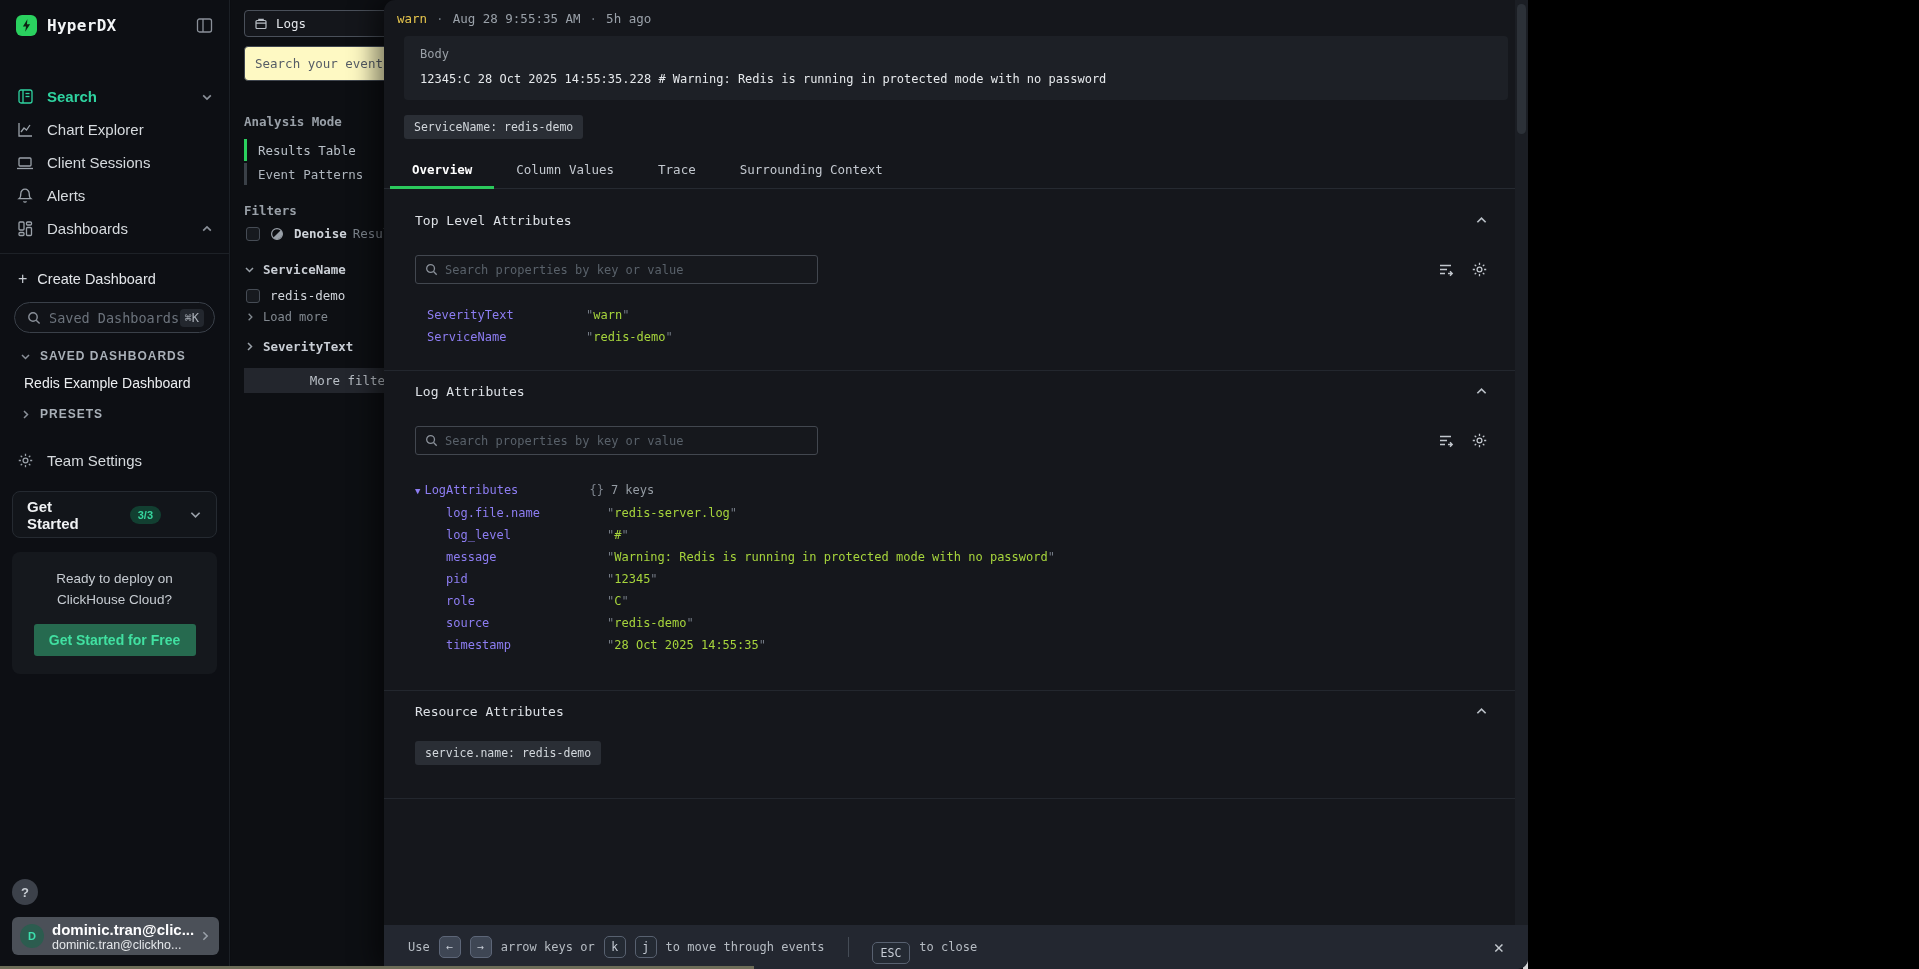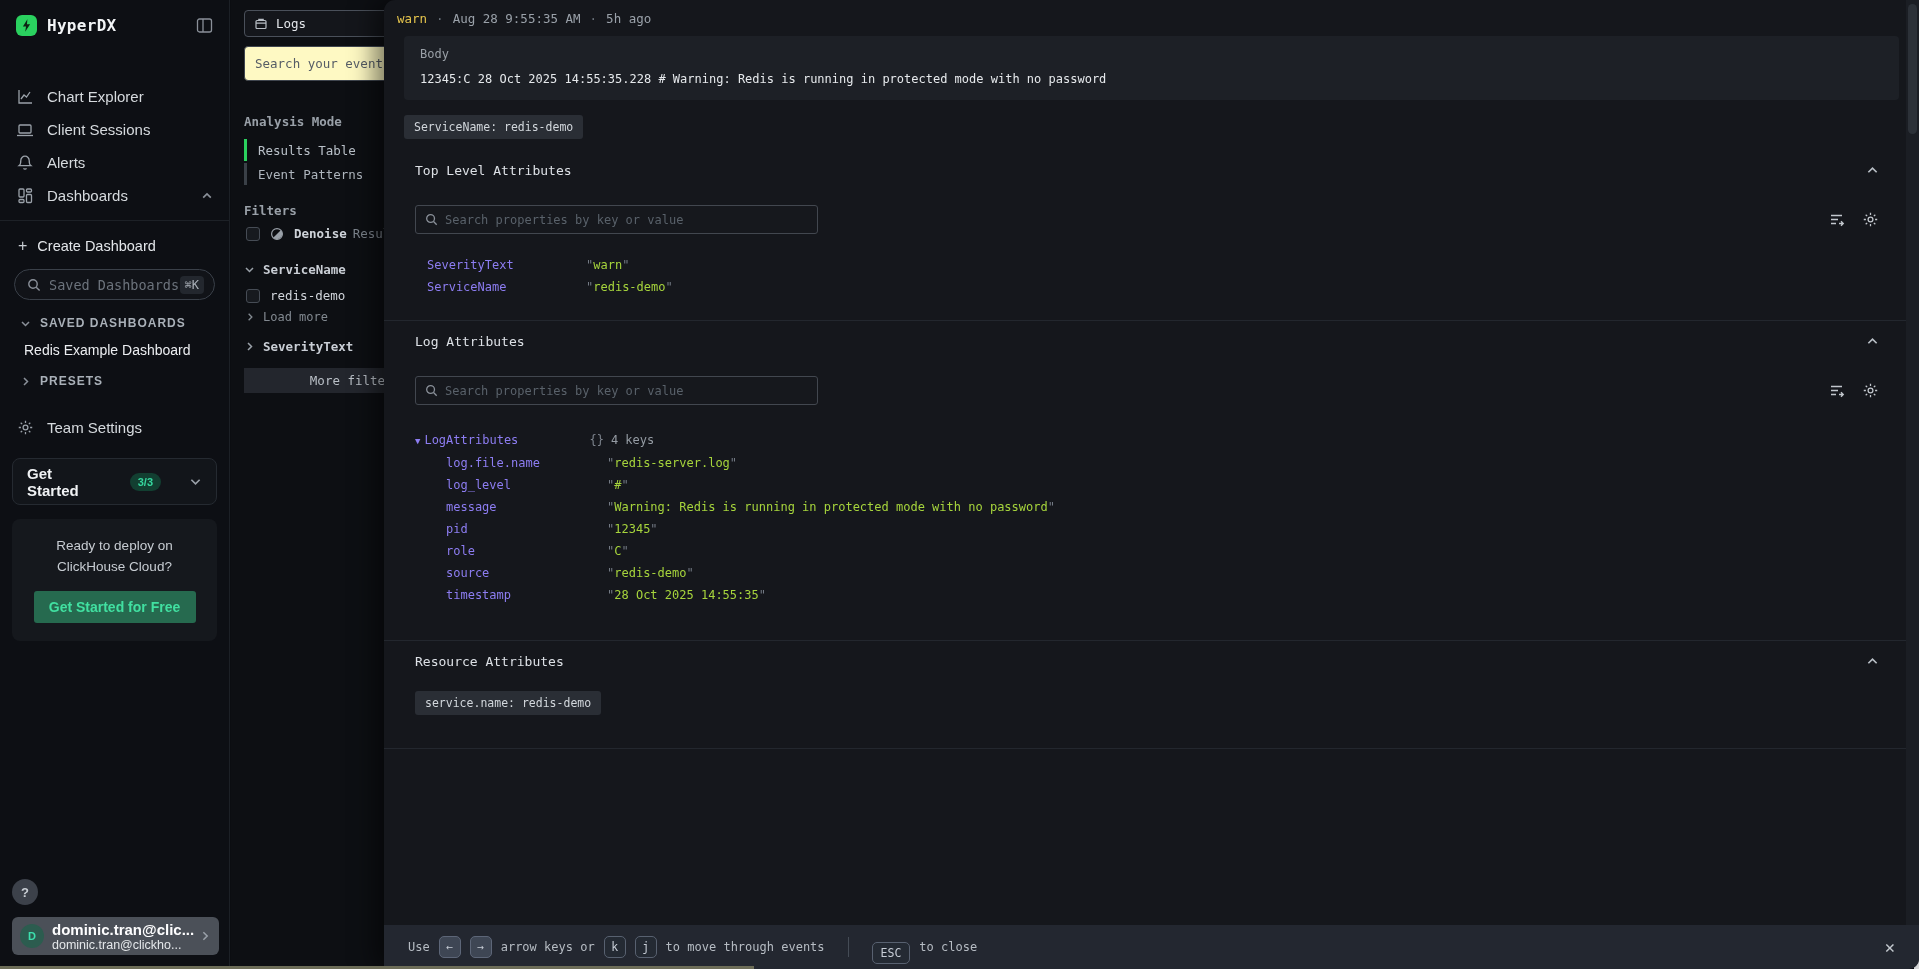--- a/index.html
+++ b/index.html
@@ -1,20 +1,20 @@
 <!DOCTYPE html>
 <html><head>
 <meta charset="utf-8">
 <style>
   * { margin:0; padding:0; box-sizing:border-box; }
   html,body { background:#000; }
   body { width:1919px; height:969px; position:relative; overflow:hidden;
          font-family:"Liberation Sans", sans-serif; }
   .mono { font-family:"DejaVu Sans Mono", monospace; }
-  #stage { position:absolute; inset:0; width:1919px; height:969px; background:#0b0d11; overflow:hidden; }
+  #stage { position:absolute; inset:0; width:1528px; height:969px; background:#0b0d11; overflow:hidden; }
 
   
   .sidebar { position:absolute; left:0; top:0; width:230px; height:969px;
              background:#0d0f14; border-right:1px solid #1c2026; z-index:2;
              display:flex; flex-direction:column; }
   .logo-row { display:flex; align-items:center; padding:15px 16px 0 16px; }
   .logo-badge { width:21px; height:21px; border-radius:6px; background:#2ad15f;
                 display:flex; align-items:center; justify-content:center; flex:0 0 auto; }
   .logo-bolt { width:9px; height:13px; }
   .logo-text { color:#f2f4f6; font-family:"DejaVu Sans Mono",monospace; font-weight:bold;
@@ -158,20 +158,36 @@
       </div>
       <div class="logo-text mono">HyperDX</div>
       <div class="collapse-btn">
         <svg width="17" height="17" viewBox="0 0 17 17" fill="none" stroke="currentColor" stroke-width="1.3">
           <rect x="1.5" y="2" width="14" height="13" rx="2"></rect>
             <line x1="7" y1="2" x2="7" y2="15"></line>
         </svg>
       </div>
     </div>
     <div class="nav" id="nav-list">
+        <div class="nav-item active">
+          <span class="nicon">
+            <svg width="17" height="17" viewBox="0 0 17 17" fill="none" stroke="currentColor" stroke-width="1.3">
+              <rect x="2" y="2" width="13" height="13" rx="2"></rect>
+              <line x1="6" y1="2" x2="6" y2="15"></line>
+              <line x1="8.5" y1="5.5" x2="12.5" y2="5.5"></line>
+              <line x1="8.5" y1="8.5" x2="12.5" y2="8.5"></line>
+            </svg>
+          </span>
+          <span>Search</span>
+          <span class="nav-chev">
+            <svg width="12" height="12" viewBox="0 0 11 11" fill="none" stroke="currentColor" stroke-width="1.5">
+              <polyline points="2,4 5.5,7.5 9,4"></polyline>
+            </svg>
+          </span>
+        </div>
         <div class="nav-item">
           <span class="nicon">
             <svg width="17" height="17" viewBox="0 0 17 17" fill="none" stroke="currentColor" stroke-width="1.3">
               <path d="M2 2v13h13" fill="none"></path>
               <polyline points="4,11 7,7 9.5,9 13,4"></polyline>
             </svg>
           </span>
           <span>Chart Explorer</span>
         </div>
         <div class="nav-item">
@@ -356,20 +372,26 @@
       <span class="dw-dot">·</span>
       <span class="dw-ago">5h ago</span>
     </div>
     <div class="body-box">
       <div class="body-label">Body</div>
       <div class="body-text">12345:C 28 Oct 2025 14:55:35.228 # Warning: Redis is running in protected mode with no password</div>
     </div>
     <div class="dw-tagrow">
       <span class="tag">ServiceName: redis-demo</span>
     </div>
+    <div class="tabs" id="drawer-tabs">
+        <div class="tab active">Overview</div>
+        <div class="tab">Column Values</div>
+        <div class="tab">Trace</div>
+        <div class="tab">Surrounding Context</div>
+      </div>
 
     <div class="dw-section" style="padding-top:24px;">
       <div class="sec-head">
         <span class="sec-title">Top Level Attributes</span>
         <span class="sec-chev">
           <svg width="13" height="13" viewBox="0 0 11 11" fill="none" stroke="currentColor" stroke-width="1.4">
               <polyline points="2,7 5.5,3.5 9,7"></polyline>
             </svg>
         </span>
       </div>
@@ -443,21 +465,21 @@
               <path d="M12 2.5v3 M12 18.5v3 M2.5 12h3 M18.5 12h3 M5.2 5.2l2.1 2.1 M16.7 16.7l2.1 2.1 M18.8 5.2l-2.1 2.1 M7.3 16.7l-2.1 2.1"></path>
             </svg>
           </span>
         </div>
       </div>
       <div style="margin-top:26px; padding-bottom:36px;">
         <div class="tree-root">
           <span class="tree-caret">▼</span>
           <span class="attr-key">LogAttributes</span>
           <span class="tree-meta">
-            <span class="braces">{}</span><span>4 keys</span>
+            <span class="braces">{}</span><span>7 keys</span>
           </span>
         </div>
         <div id="log-rows">
             <div class="attr-row tree-child">
               <span class="attr-key">log.file.name</span>
               <span class="attr-val"><span class="q">"</span><span class="v">redis-server.log</span><span class="q">"</span></span>
             </div>
             <div class="attr-row tree-child">
               <span class="attr-key">log_level</span>
               <span class="attr-val"><span class="q">"</span><span class="v">#</span><span class="q">"</span></span>

